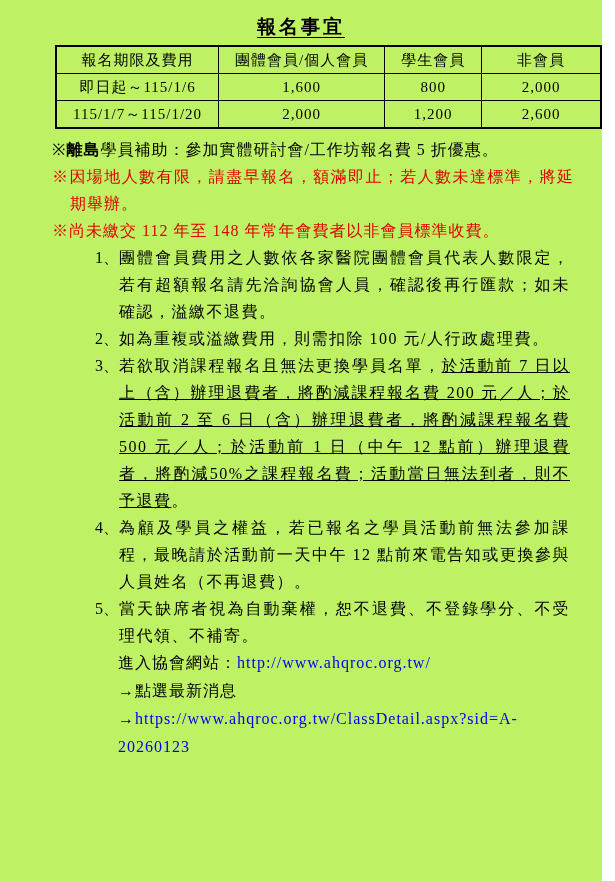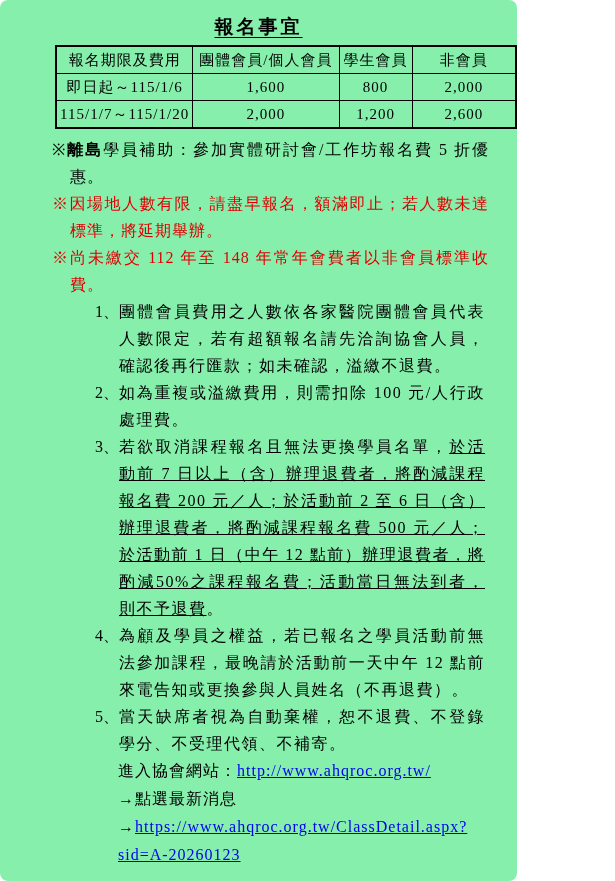--- a/index.html
+++ b/index.html
@@ -1,60 +1,60 @@
 <!DOCTYPE html>
 <html><head>
 <meta charset="utf-8">
 <style>
   html,body{margin:0;padding:0;background:#ffffff;}
   body{
     width:615px;height:881px;overflow:hidden;
     font-family:"Liberation Serif","DejaVu Serif",serif;
     color:#000;font-size:16px;
   }
-  .page{position:relative;width:517px;height:881px;background:#86efac;border-radius:8px;}
+  .page{position:relative;width:602px;height:881px;background:#bef264;}
 
   .doc-title{
     padding-top:14px;text-align:center;
     font-size:19px;font-weight:bold;letter-spacing:3px;line-height:26px;
   }
   .doc-title .u{text-decoration:underline;text-underline-offset:4px;}
 
   .h1{
     margin:9px 30px 4px 117px;text-indent:-32px;
     line-height:27px;text-align:justify;
   }
 
   table.fee{
     border-collapse:collapse;margin:5px 0 7px 55px;
     table-layout:fixed;border:2px solid #000;
   }
   .fee th,.fee td{
     border:1px solid #000;font-weight:normal;text-align:center;
-    height:26px;font-size:15px;padding:0 3px;letter-spacing:1px;
+    height:26px;font-size:15px;padding:0 16px;letter-spacing:1px;
     overflow:hidden;white-space:nowrap;
   }
 
   .notes{margin:2px 28px 0 52px;}
   .note{padding-left:18px;text-indent:-18px;line-height:27px;letter-spacing:1px;text-align:justify;}
   .note.red{color:#e00000;}
 
   .h2{margin:2px 30px 0 62px;line-height:28px;letter-spacing:1px;}
 
   .items{margin:0 32px 0 95px;}
   .item{display:flex;}
   .item .num{flex:0 0 24px;line-height:27px;}
   .item .body{flex:1;line-height:27px;letter-spacing:1.5px;text-align:justify;}
 
   .steps{margin:0 32px 0 118px;}
   .step{line-height:28px;letter-spacing:1px;text-align:justify;}
 
   .bold{font-weight:bold;}
   .underline{text-decoration:underline;}
-  .link{color:#0000ee;text-decoration:underline;cursor:pointer;}
+  .link{color:#0000ee;cursor:pointer;}
 </style>
 </head>
 <body>
 
 <div class="page">
 
   <div class="doc-title">
     <span class="u">報名事宜</span>
   </div>
 

